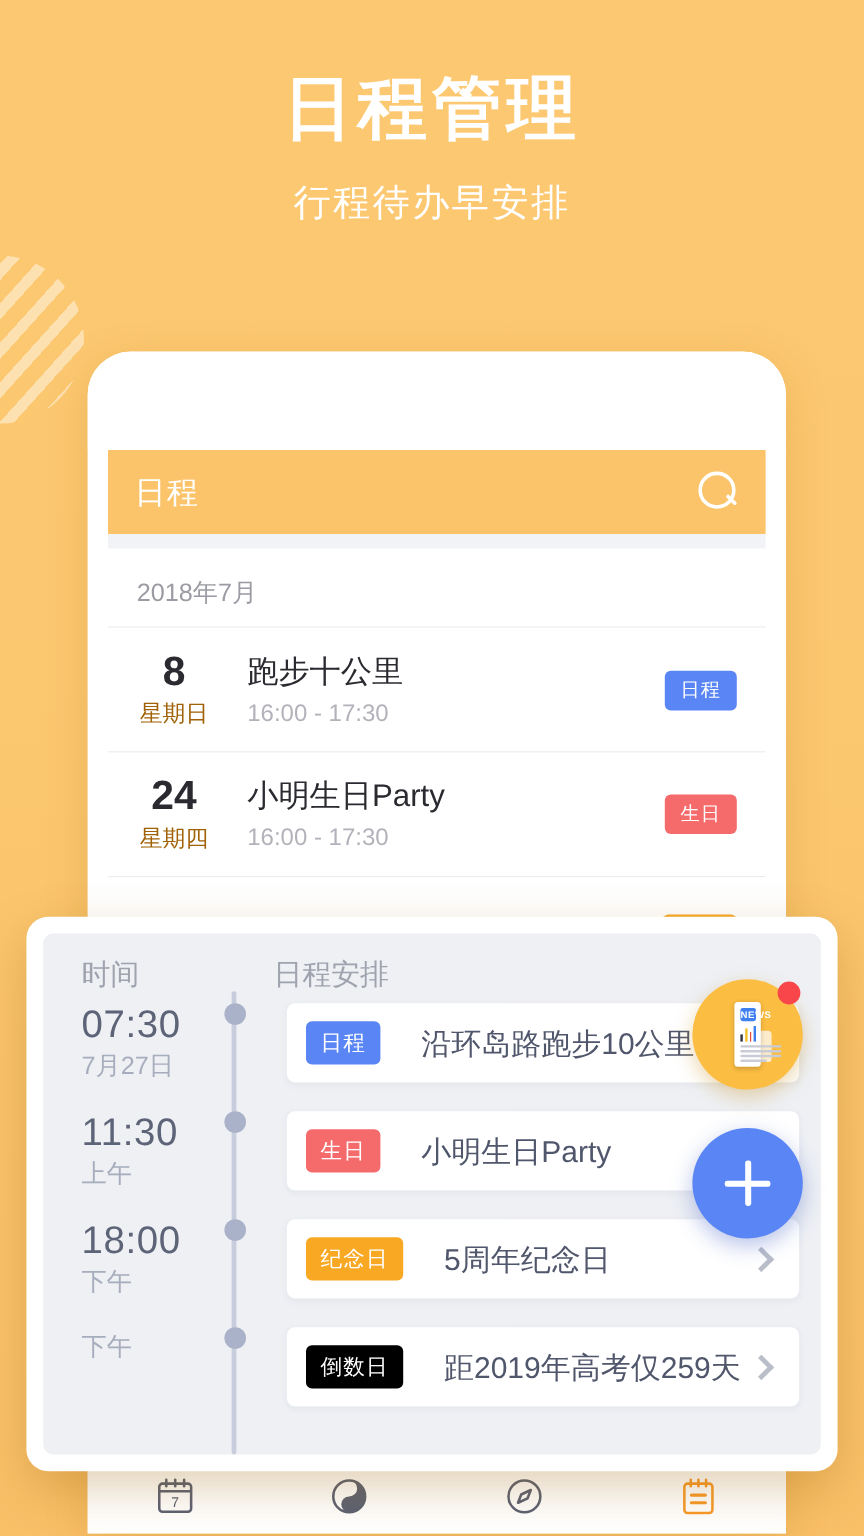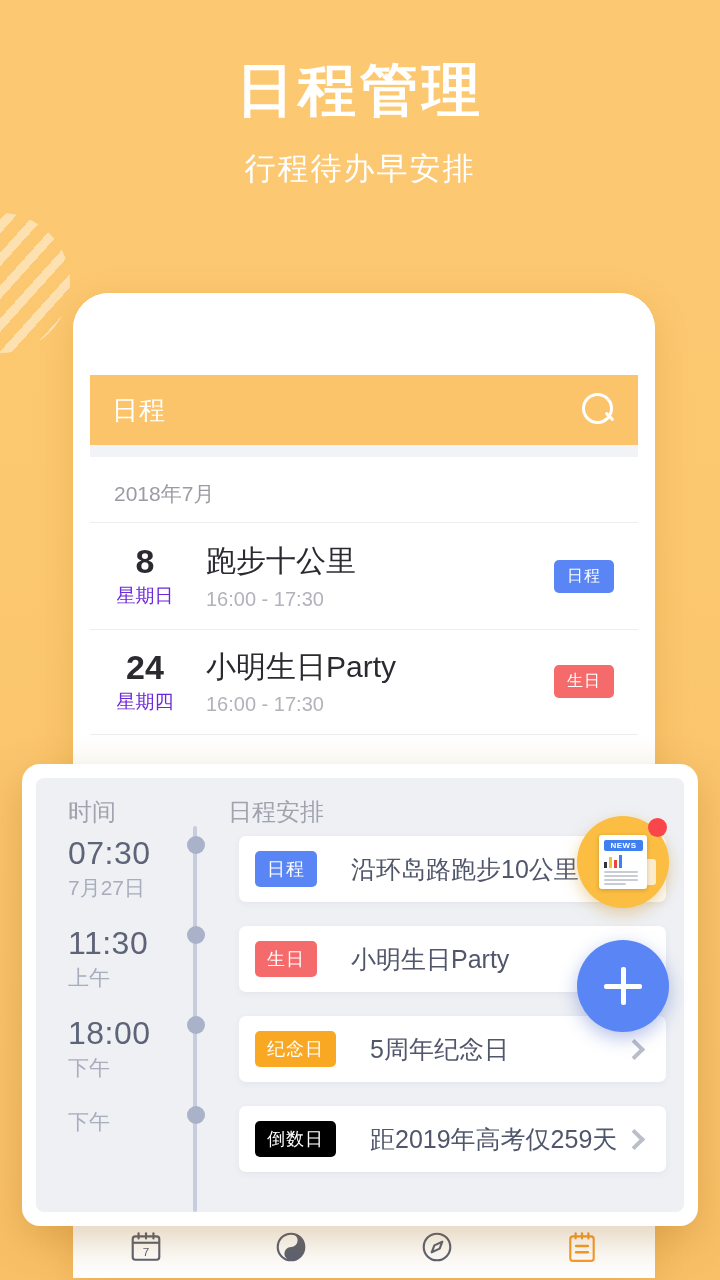--- a/index.html
+++ b/index.html
@@ -17,21 +17,21 @@
     width:140px; height:140px; border-radius:50%;
     overflow:hidden;
     background: repeating-linear-gradient(
        -48deg,
        rgba(255,255,255,0.45) 0px, rgba(255,255,255,0.45) 9px,
        rgba(255,255,255,0.0) 9px, rgba(255,255,255,0.0) 22px);
     z-index:1;
   }
 
   
-  .hero { position:absolute; left:0; right:0; top:62px; text-align:center; z-index:4;font-family:Liberation Serif, serif; }
+  .hero { position:absolute; left:0; right:0; top:62px; text-align:center; z-index:4; }
   .hero-title {
     font-size:58px; line-height:1.0; color:#ffffff; font-weight:700;
     letter-spacing:4px;
   }
   .hero-sub {
     margin-top:28px; font-size:31px; color:#ffffff; font-weight:400;
     letter-spacing:2px;
   }
 
   
@@ -67,23 +67,23 @@
   }
 
   .sched-list { margin:0 17px; }
   .sched-row {
     display:flex; align-items:center; padding:18px 24px 18px 0;
     border-bottom:1px solid #ededf0; min-height:92px;
   }
   .sched-row:last-child { border-bottom:none; }
   .sched-date { width:110px; text-align:center; flex:none; }
   .sched-day { font-size:34px; font-weight:700; color:#2a2a30; line-height:1.1; }
-  .sched-wd { font-size:19px; color:#6d28d9; margin-top:3px; }
+  .sched-wd { font-size:19px; color:#a16207; margin-top:3px; }
   .sched-body { flex:1; padding-left:6px; }
-  .sched-title { font-size:30px; color:#2a2a30; line-height:1.25; }
+  .sched-title { font-size:26px; color:#2a2a30; line-height:1.25; }
   .sched-time { font-size:20px; color:#b2b2ba; margin-top:8px; }
   .tag {
     flex:none; border-radius:5px; color:#fff; font-size:16px;
     padding:6px 13px; letter-spacing:1px;
   }
   .tag-blue { background:#5a86f5; }
   .tag-red  { background:#f56a6a; }
   .tag-orange { background:#f8a823; }
   .tag-green { background:#000000; }
   .tag-blank { width:62px; height:30px; border-radius:5px; background:#f8a823; }
@@ -145,21 +145,21 @@
   }
 
   
   .news-btn {
     position:absolute; left:577px; top:816px; width:92px; height:92px;
     border-radius:50%; background:#fbbd42; z-index:7;
     box-shadow:0 6px 16px rgba(200,140,20,0.35);
     display:flex; align-items:center; justify-content:center;
   }
   .news-paper {
-    position:relative; width:48px; height:54px; background:#fff; border-radius:3px;
+    position:relative; width:22px; height:54px; background:#fff; border-radius:3px;
     box-shadow:0 1px 4px rgba(0,0,0,0.18); padding:5px 4px 0 5px;
   }
   .news-paper::after{
     content:""; position:absolute; right:-9px; bottom:4px; width:12px; height:26px;
     background:#fdeccb; border-radius:0 3px 3px 0; z-index:-1;
   }
   .news-label {
     background:#3f7ff0; color:#fff; font-size:8px; font-weight:700;
     text-align:center; border-radius:2px; padding:1px 0; letter-spacing:0.5px;
   }

